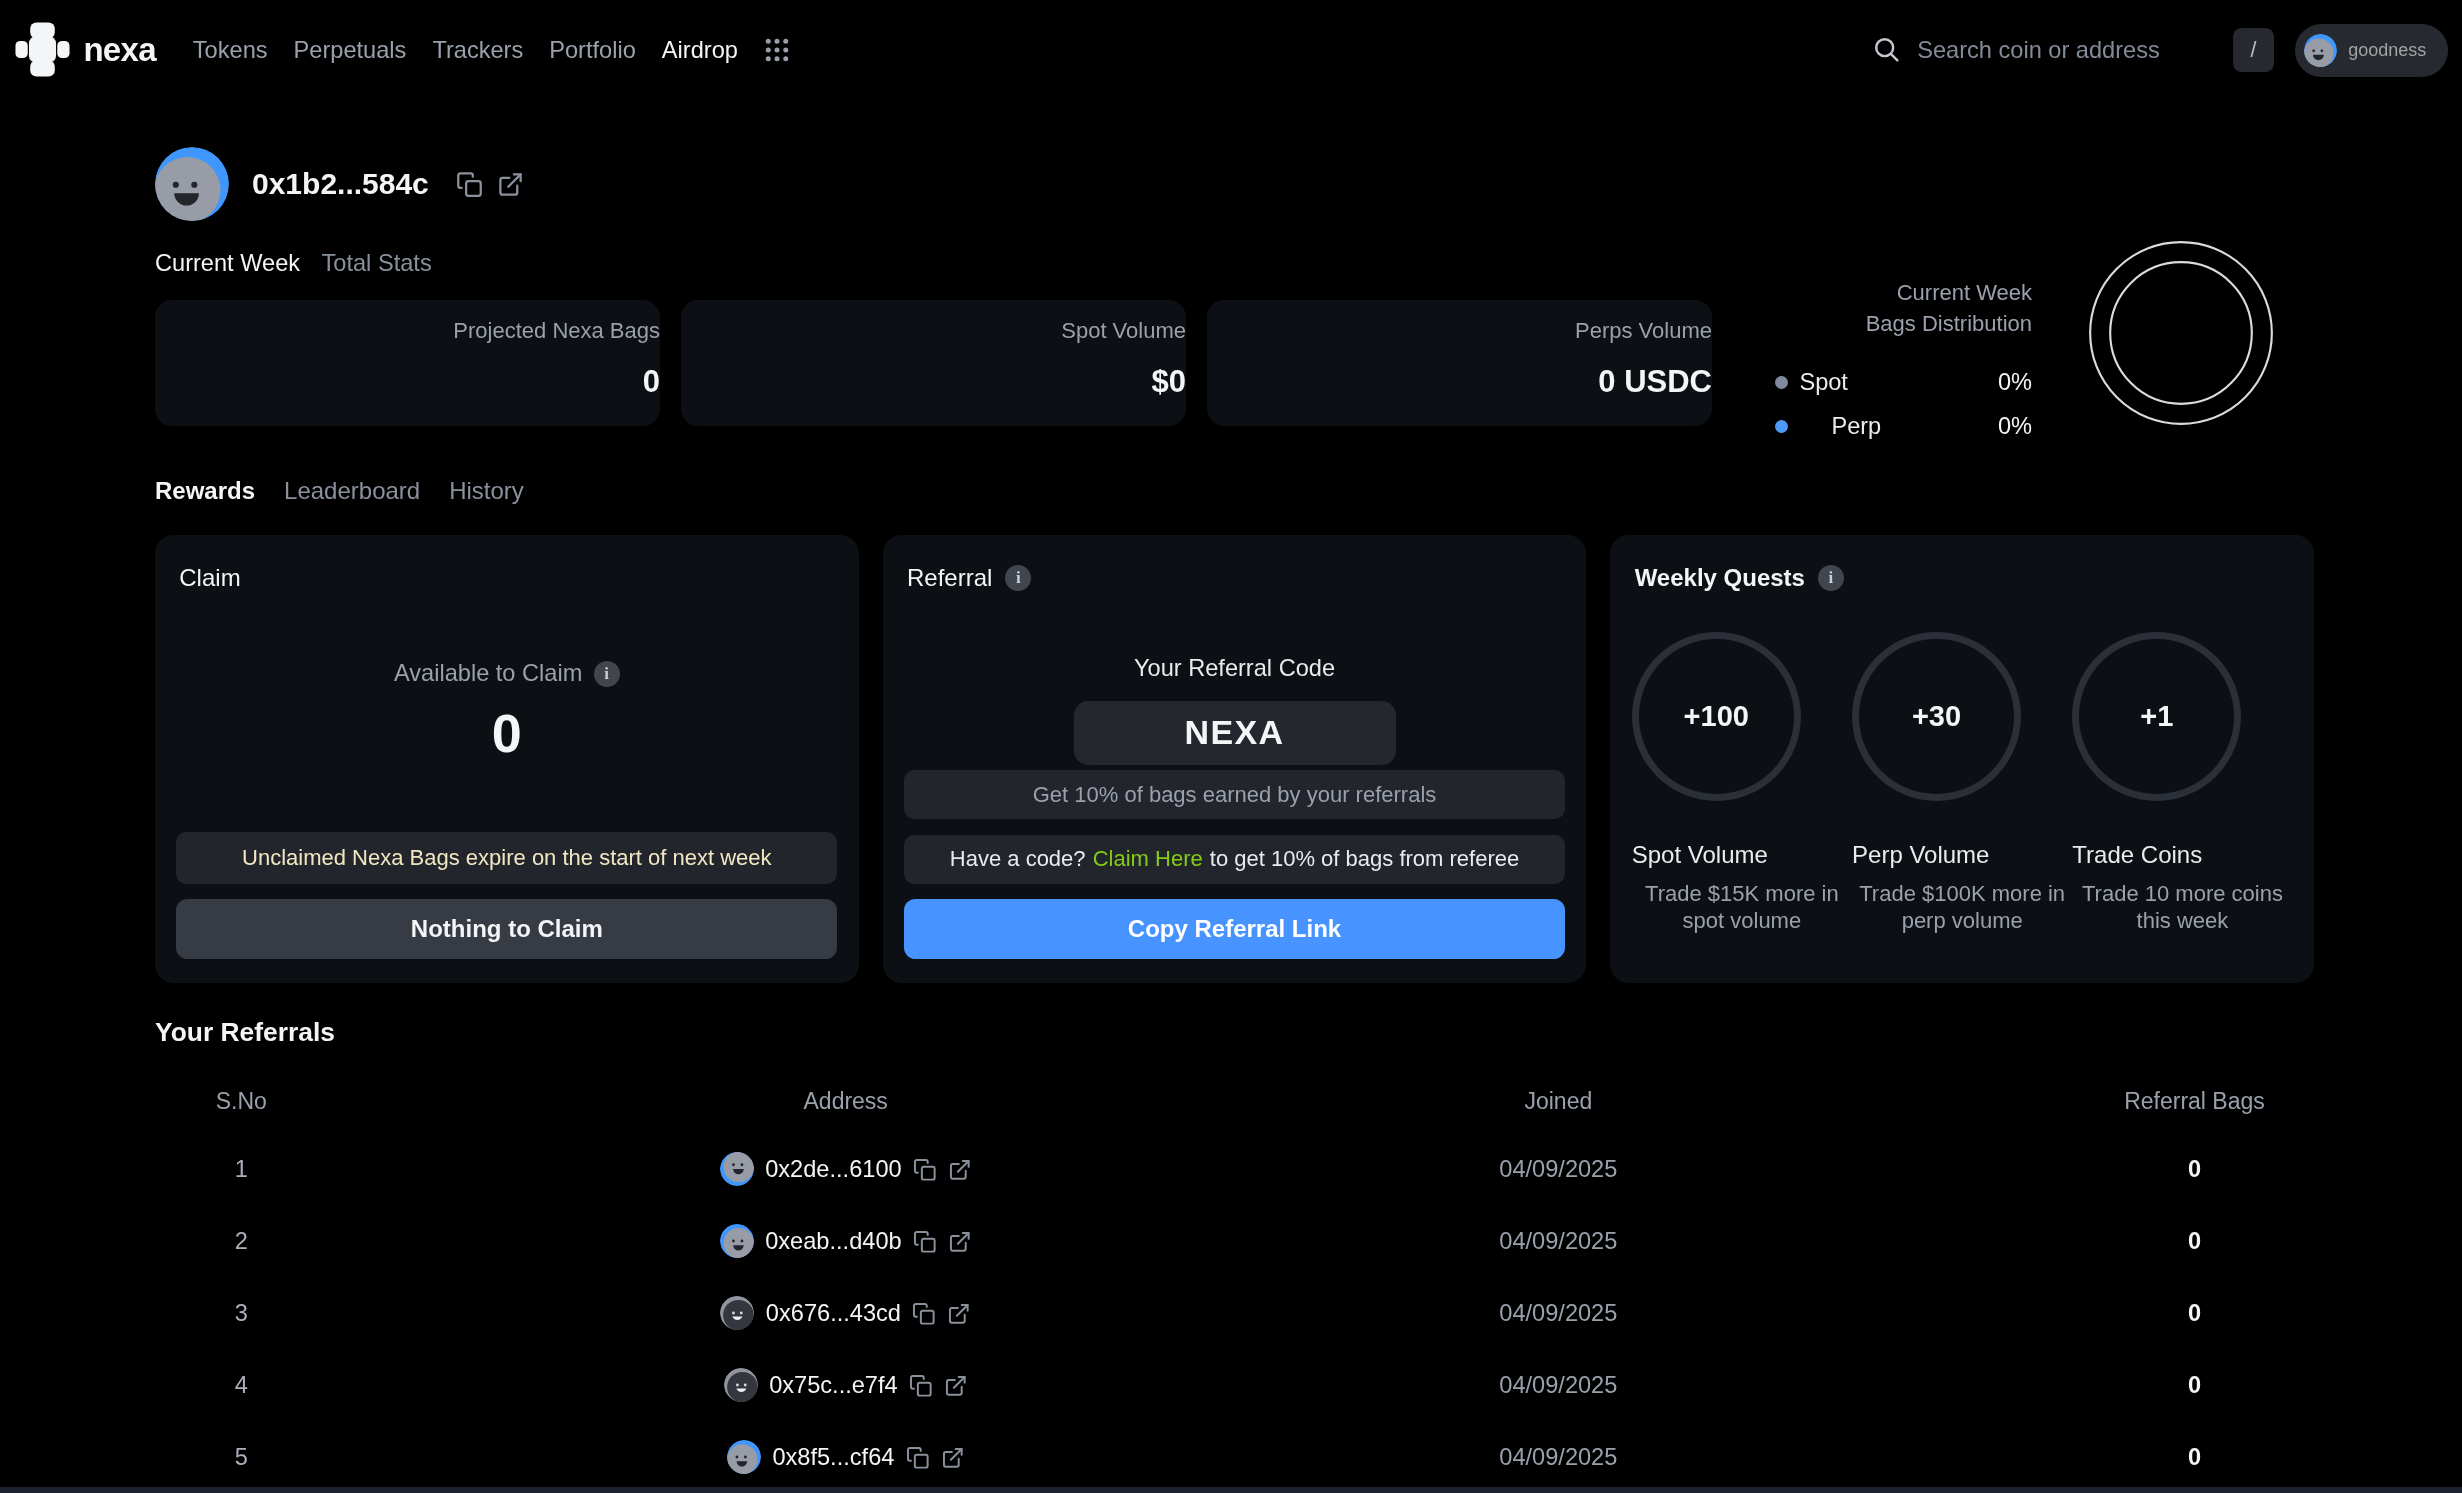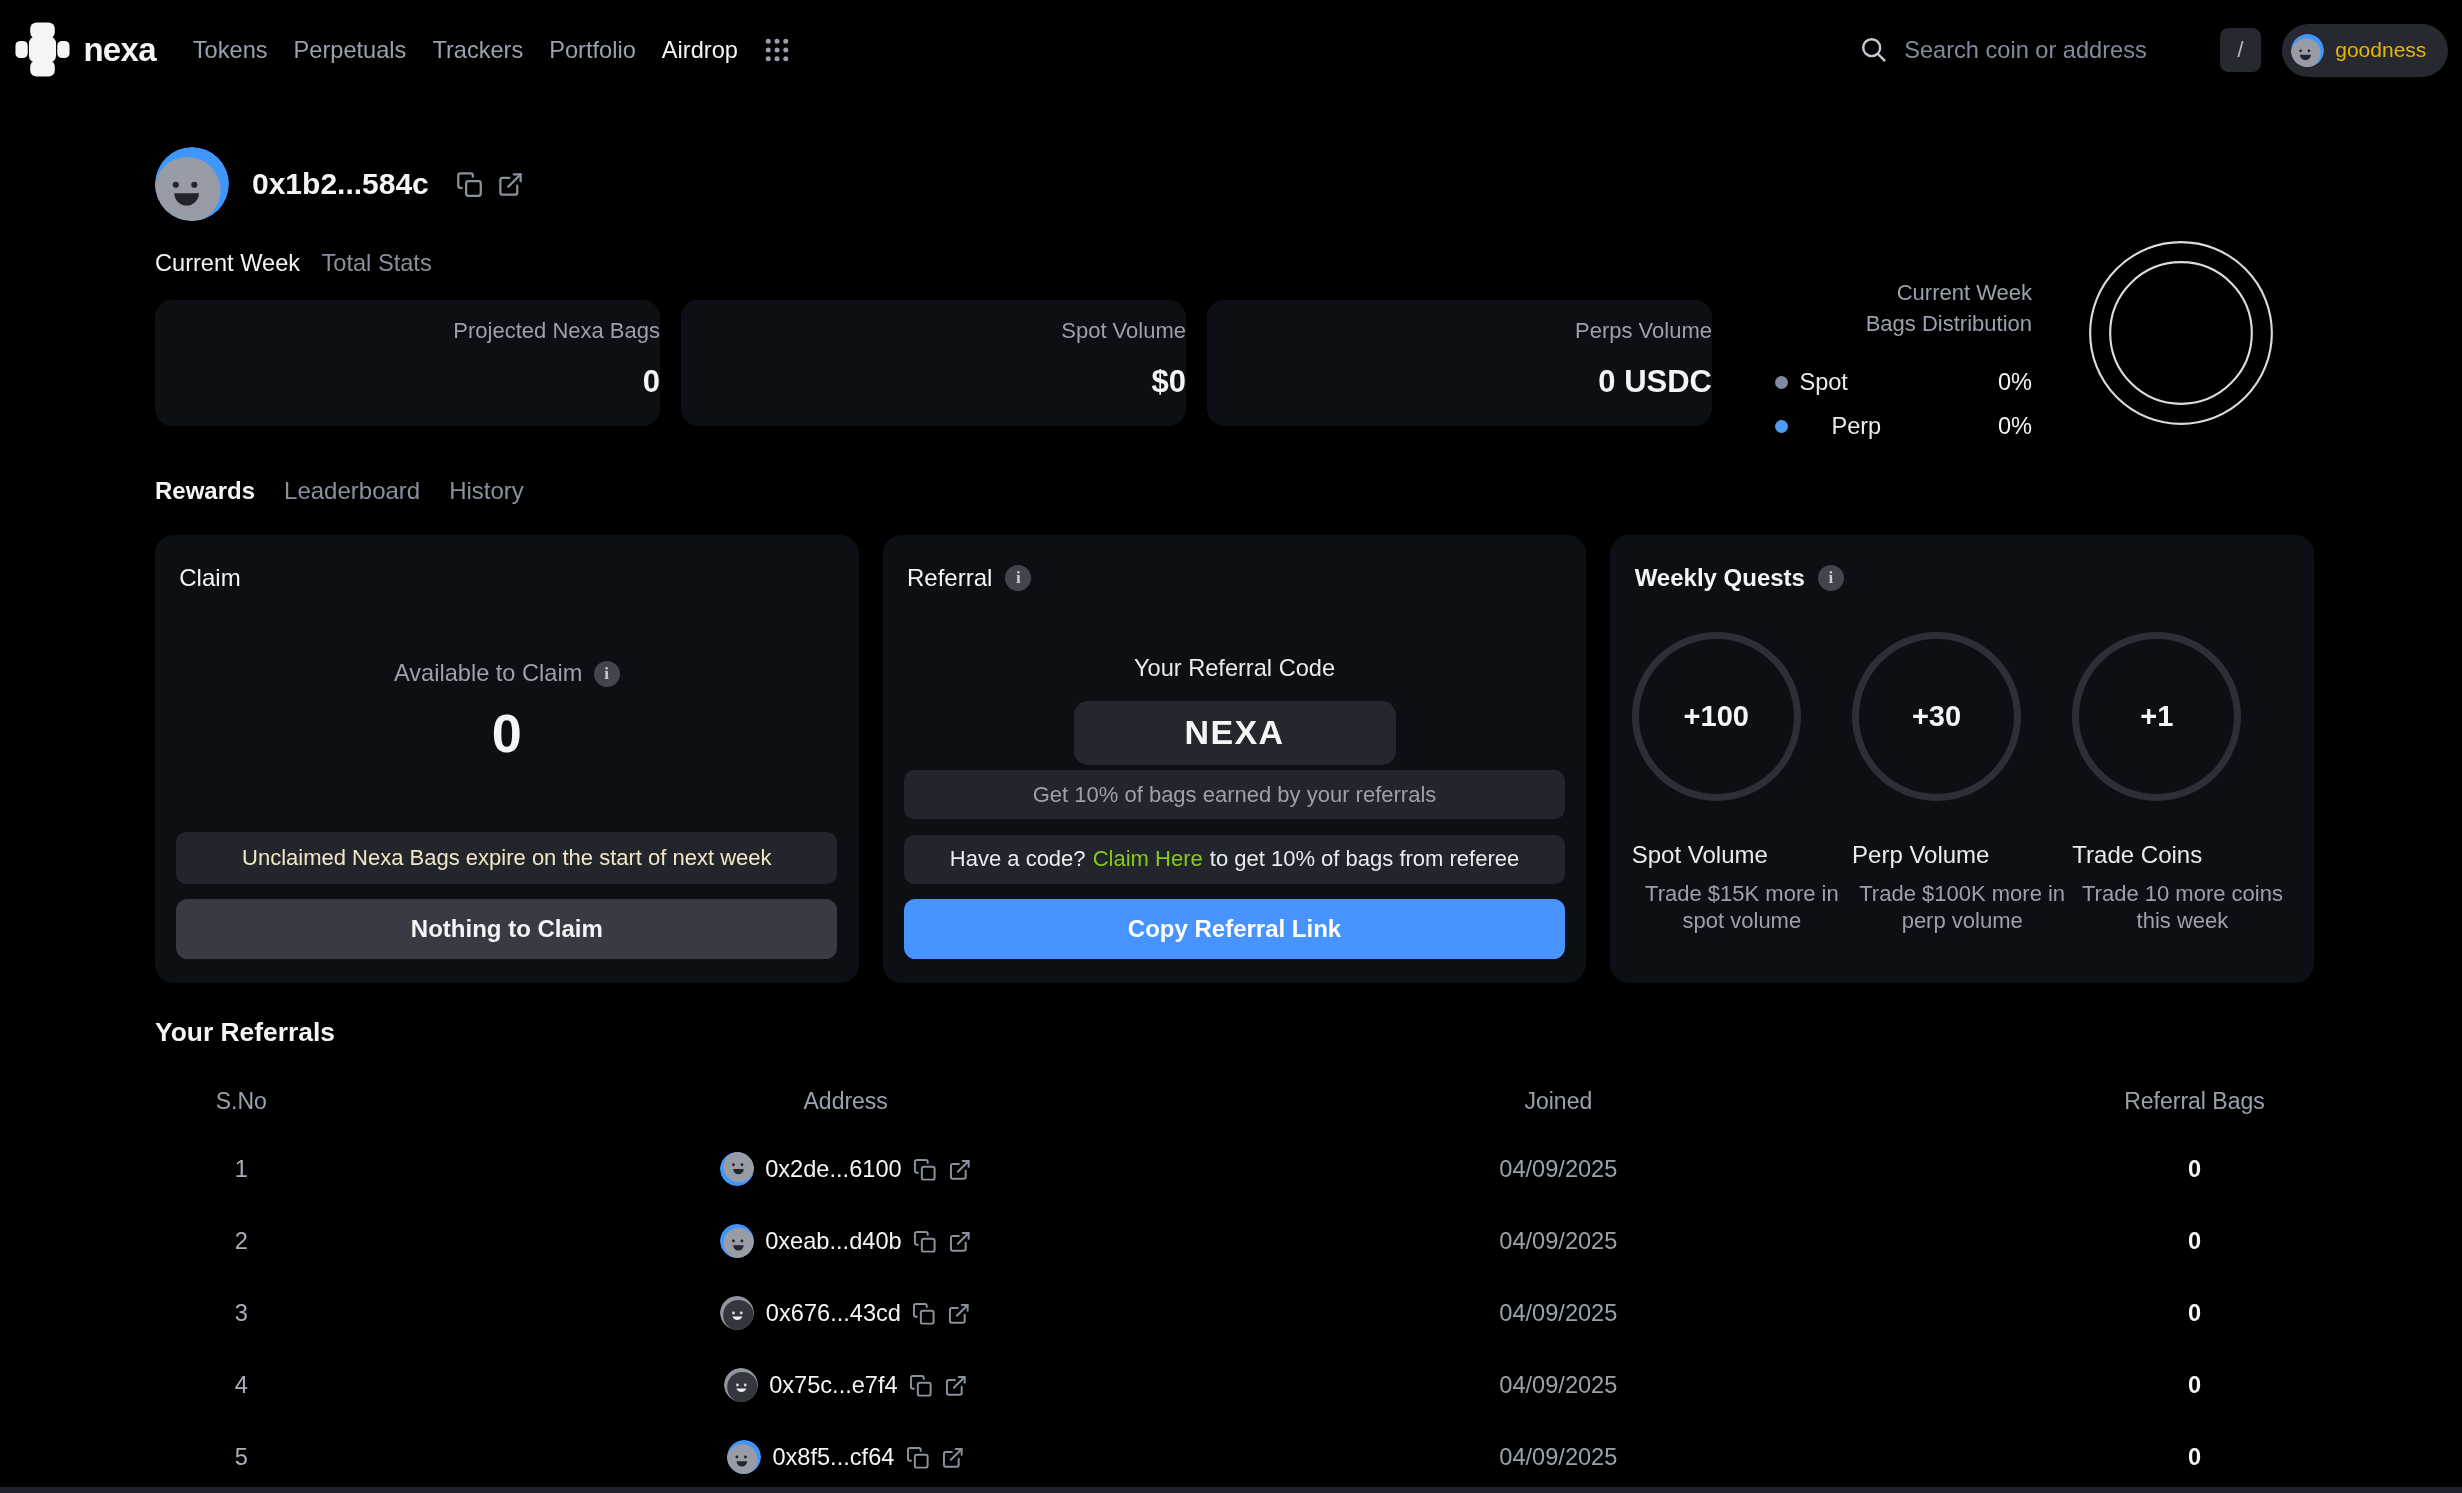--- a/index.html
+++ b/index.html
@@ -17,21 +17,21 @@
   .apps-icon { margin-left:24px; display:flex; align-items:center; cursor:pointer; }
   .nav-right { margin-left:auto; display:flex; align-items:center; gap:21.4px; }
   .search-box { display:flex; align-items:center; gap:15.7px; }
   .search-input { background:transparent; border:none; outline:none; width:300px;
     font-size:23.6px; color:#e9ebee; font-family:"Liberation Sans", sans-serif; }
   .search-input::placeholder { color:#848b98; }
   .kbd { width:41px; height:44px; background:#26292f; border-radius:8.6px; display:flex;
     align-items:center; justify-content:center; font-size:21.4px; color:#b9bfc9; }
   .user-pill { display:flex; align-items:center; gap:11.4px; background:#26292f;
     border-radius:27px; height:53px; padding:0 21.4px 0 8.6px; cursor:pointer; }
-  .user-pill .name { font-size:21px; color:#eab308; }
+  .user-pill .name { font-size:18px; color:#a3a3a3; }
 
   
   .main { padding:0 148px 0 155px; position:relative; }
   .profile-row { display:flex; align-items:center; gap:23px; margin-top:47px; }
   .addr-title { font-size:30px; font-weight:700; color:#f4f5f7; }
   .title-icons { display:flex; align-items:center; gap:14.3px; margin-left:4.3px; }
   .icon-btn { display:inline-flex; align-items:center; cursor:pointer; }
   .profile-tabs { display:flex; gap:21.4px; margin-top:29px; }
   .ptab { font-size:23.6px; color:#8a919d; cursor:pointer; }
   .ptab.active { color:#f4f5f7; }

